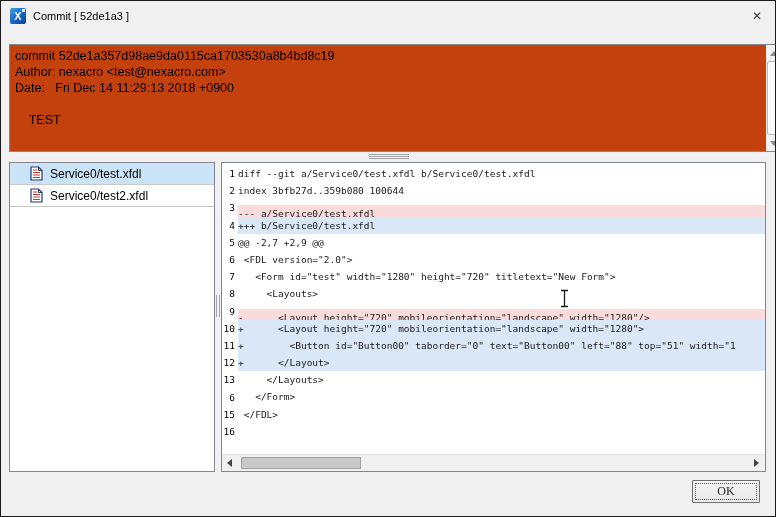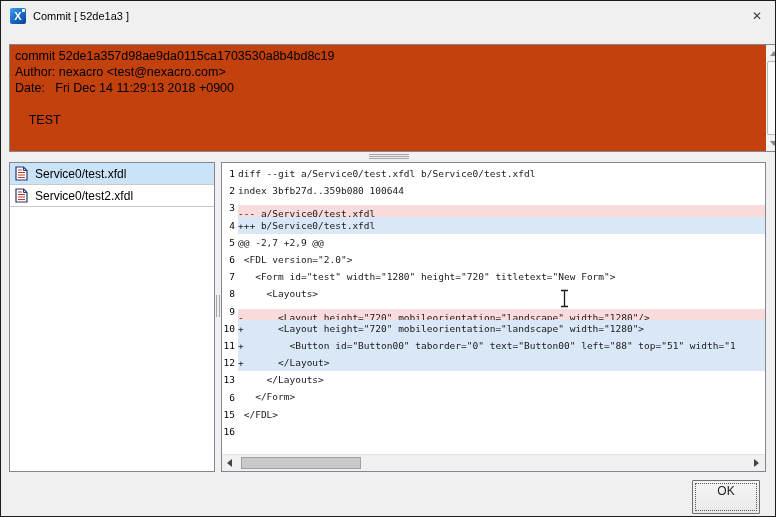--- a/index.html
+++ b/index.html
@@ -37,21 +37,21 @@
 
   
   .h-grip { position:absolute; left:368px; top:153px; width:40px; height:5px;
     background:repeating-linear-gradient(to bottom,#a6a6a6 0,#a6a6a6 1px,#f0f0f0 1px,#f0f0f0 2px); }
   .v-grip { position:absolute; left:215px; top:294px; width:4px; height:22px;
     background:repeating-linear-gradient(to right,#a6a6a6 0,#a6a6a6 1px,#f0f0f0 1px,#f0f0f0 3px); }
 
   
   .file-list { position:absolute; left:8px; top:161px; width:206px; height:310px;
     background:#fff; border:1px solid #818690; overflow:hidden; }
-  .file-row { display:flex; align-items:center; height:22px; padding-left:5px;
+  .file-row { display:flex; align-items:center; height:22px; padding-left:20px;
     border-bottom:1px solid #c9c9c9; font-size:12px; color:#000; }
   .file-row.selected { background:var(--selected-file-bg); }
   .file-icon { width:13px; height:15px; margin-right:7px; flex:none; }
 
   
   .diff-panel { position:absolute; left:220px; top:161px; width:545px; height:310px;
     background:#fff; border:1px solid #818690; overflow:hidden; }
   .diff-lines { position:absolute; left:0; top:2px; right:0; bottom:17px; overflow:hidden;
     font-family:"DejaVu Sans Mono","Liberation Mono",monospace; font-size:9.5px; }
   .diff-line { display:flex; height:17.2px; align-items:center; }
@@ -66,24 +66,24 @@
   .hscroll .arrow { position:absolute; top:0; width:17px; height:17px; }
   .hscroll .arrow.left { left:0; } .hscroll .arrow.right { right:0; }
   .tri-left { position:absolute; left:5px; top:4px; width:0; height:0;
     border-top:4.5px solid transparent; border-bottom:4.5px solid transparent; border-right:5px solid #444; }
   .tri-right { position:absolute; left:6px; top:4px; width:0; height:0;
     border-top:4.5px solid transparent; border-bottom:4.5px solid transparent; border-left:5px solid #444; }
   .hscroll .thumb { position:absolute; left:19px; top:2px; width:120px; height:12px;
     background:#c9c9c9; border:1px solid #a0a0a0; }
 
   
-  .ok-button { position:absolute; left:691px; top:479px; width:68px; height:34px;
+  .ok-button { position:absolute; left:691px; top:479px; width:68px; height:23px;
     background:linear-gradient(#f4f4f4,#e9e9e9); border:1px solid #6d6d6d; border-radius:1px;
     font-size:12px; color:#222; text-align:center; line-height:21px;
-    outline:1px dotted #555; outline-offset:-4px; cursor:default; }
+    outline:1px dotted #555; outline-offset:-4px; cursor:default;font-family:Liberation Serif, serif; }
 
   
   .cursor-ibeam { position:absolute; left:558px; top:288px; pointer-events:none; }
 </style>
 </head>
 <body>
 
 <div class="dialog">
 
   <div class="titlebar">

